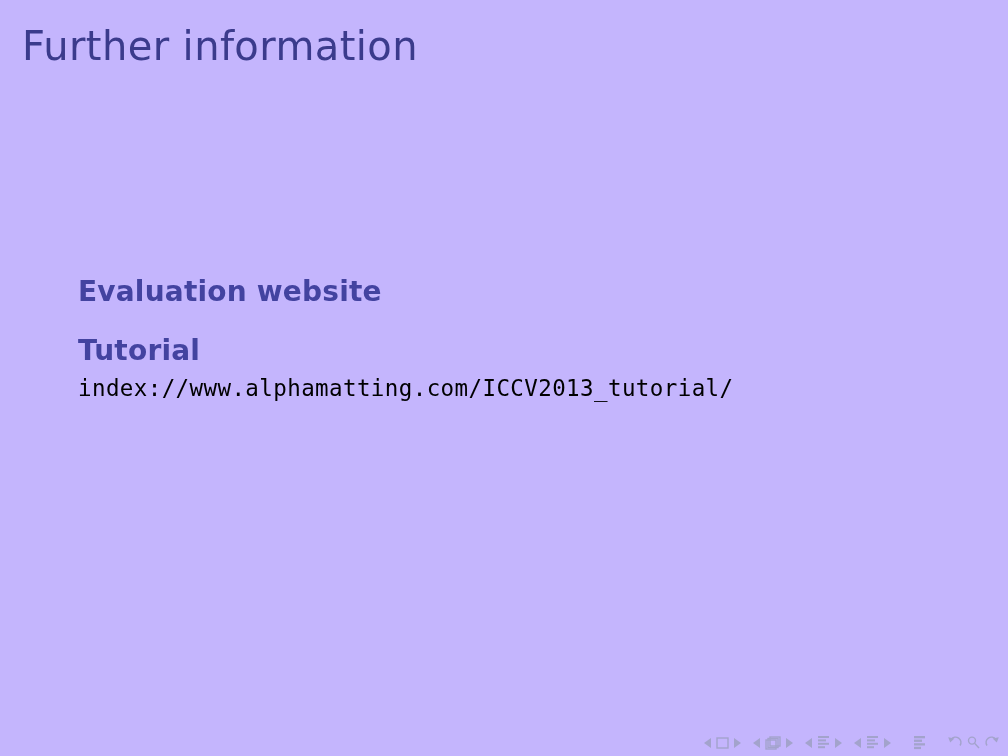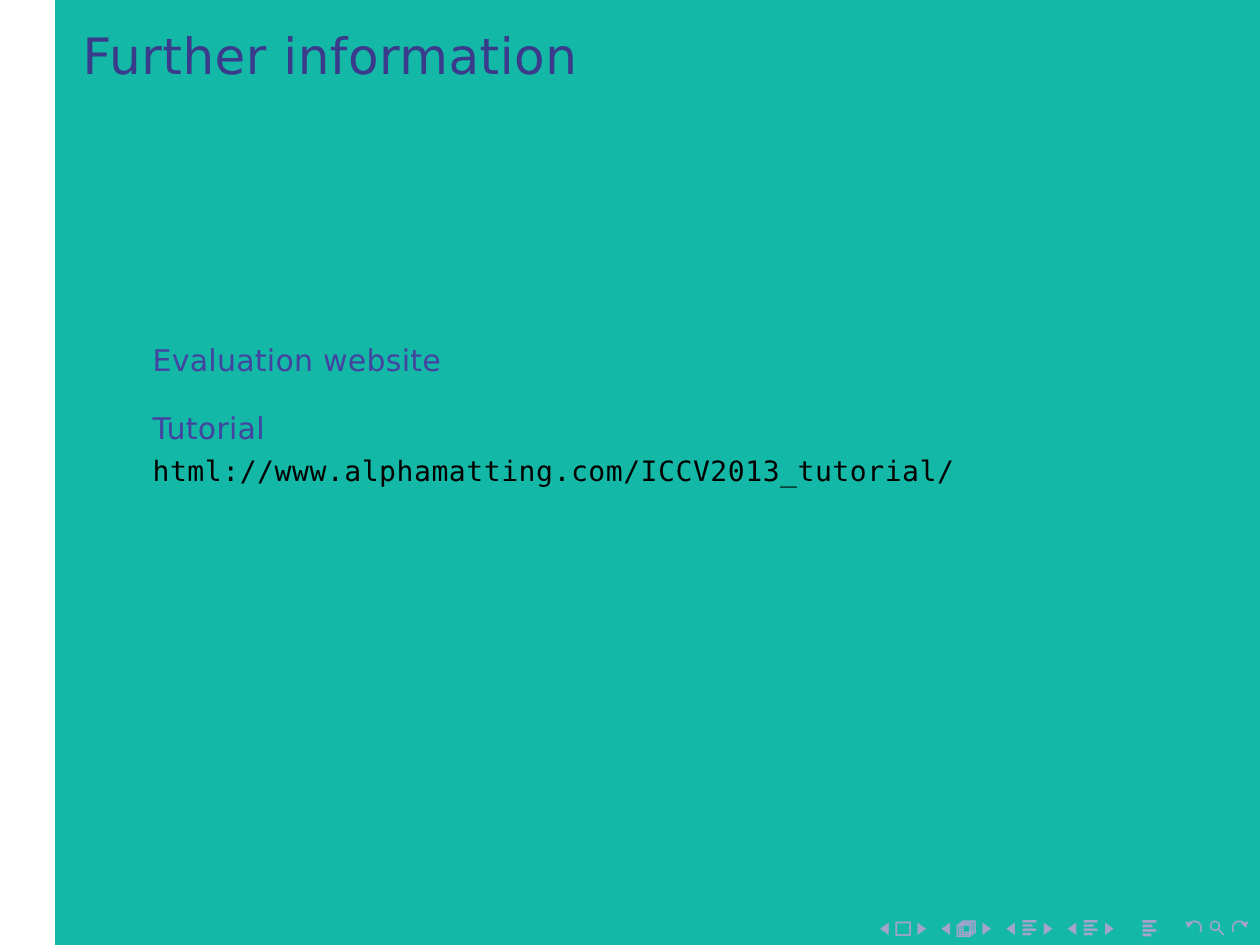--- a/index.html
+++ b/index.html
@@ -12,22 +12,21 @@
     height: 756px;
     position: relative;
     overflow: hidden;
     font-family: "DejaVu Sans", sans-serif;
     -webkit-font-smoothing: antialiased;
   }
 
   .slide {
     position: absolute;
     inset: 0;
-    background: #14b8a6;
-    margin-left: 44px;
+    background: #c4b5fd;
   }
 
   
   .slide-title {
     position: absolute;
     left: 22px;
     top: 24px;
     font-family: "DejaVu Sans", sans-serif;
     font-size: 40px;
     font-weight: 400;
@@ -45,22 +44,22 @@
     width: 860px;
   }
 
   .block {
     margin: 0 0 22px 0;
   }
   .block:last-child { margin-bottom: 0; }
 
   .block-title {
     font-family: "DejaVu Sans", sans-serif;
-    font-size: 24px;
-    font-weight: 400;
+    font-size: 28px;
+    font-weight: 700;
     color: #4343a0;
     line-height: 1.25;
     letter-spacing: 0.2px;
     white-space: nowrap;
   }
 
   .block-url {
     font-family: "DejaVu Serif", serif;
     font-size: 0px; 
   }
@@ -118,21 +117,21 @@
 
   <div class="content">
 
     <div class="block" id="block-evaluation">
       <div class="block-title">Evaluation website</div>
     </div>
 
     <div class="block" id="block-tutorial">
       <div class="block-title">Tutorial</div>
       <div class="block-url">
-        <span class="url-text">html://www.alphamatting.com/ICCV2013_tutorial/</span>
+        <span class="url-text">index://www.alphamatting.com/ICCV2013_tutorial/</span>
       </div>
     </div>
 
   </div>
 
   <div class="nav-symbols">
 
     <div class="nav-group">
       <span class="nav-btn">
         <svg width="9" height="12" viewBox="0 0 9 12">

